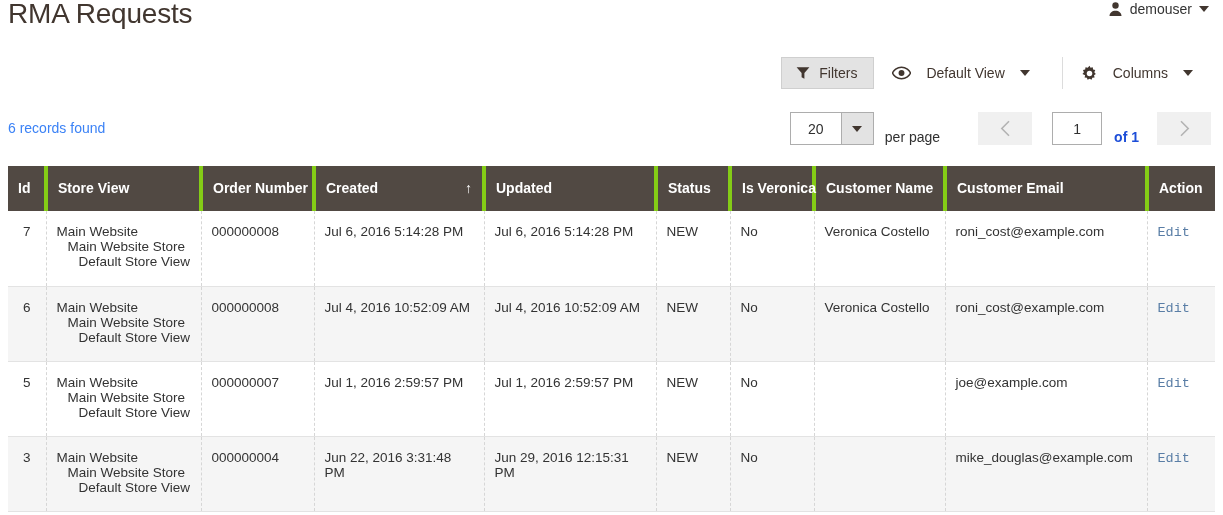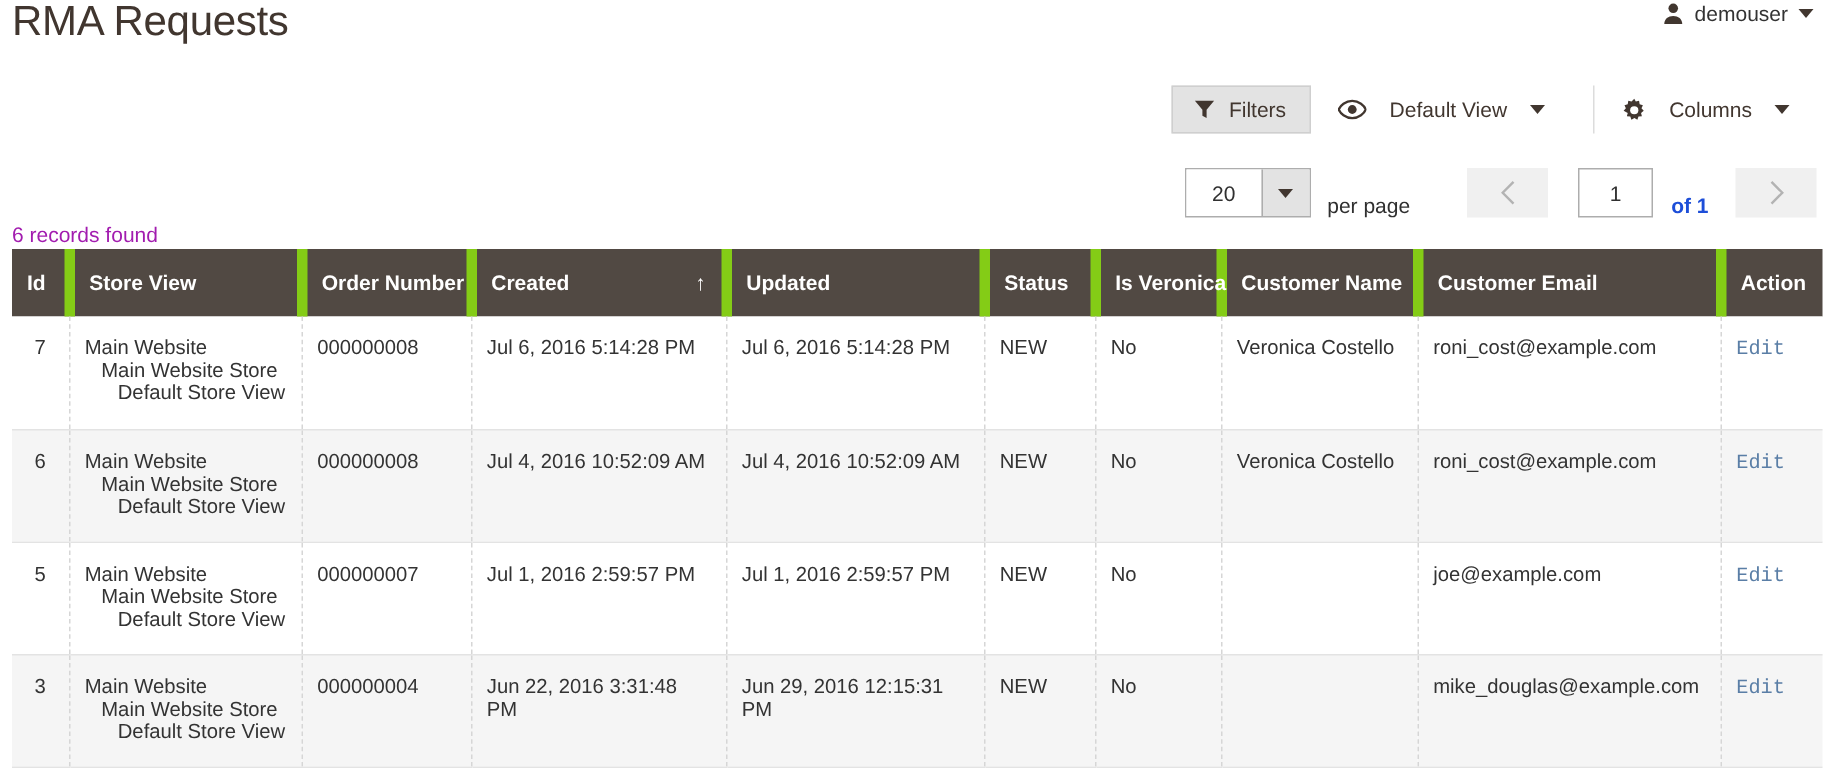--- a/index.html
+++ b/index.html
@@ -57,21 +57,21 @@
     color: #41362f; font-size: 14px; cursor: pointer;
   }
   .tool-group.with-divider { border-left: 1px solid #dcdcdc; margin-left: 14px; }
   .eye-icon { width: 19px; height: 14px; display: block; }
   .gear-icon { width: 17px; height: 17px; display: block; }
   .tool-label { color: #41362f; }
 
   
   .records-found {
     position: absolute; left: 8px; top: 120px;
-    font-size: 14px; color: #a21caf; margin-top: 28px;
+    font-size: 14px; color: #3b82f6;
   }
   .pager-row {
     position: absolute; top: 112px; right: 12px;
     display: flex; align-items: flex-end;
   }
   .perpage {
     display: flex; height: 33px; border: 1px solid #adadad; background: #fff;
     cursor: pointer;
   }
   .perpage-value {
@@ -111,21 +111,21 @@
     border-collapse: collapse; width: 1207px; table-layout: fixed;
     font-size: 13.5px;
   }
   table.grid thead th {
     background: #514943;
     color: #ffffff;
     font-size: 14px; font-weight: bold;
     text-align: left;
     padding: 12px 10px 13px 10px;
     height: 45px;
-    border-right: 7px solid #84cc16;
+    border-right: 4px solid #84cc16;
     vertical-align: middle;
     white-space: nowrap;
   }
   table.grid thead th:last-child { border-right: none; }
   th.sorted .th-inner { display: flex; align-items: center; justify-content: space-between; }
   .sort-arrow { font-size: 14px; color: #fff; margin-left: 8px; }
 
   table.grid tbody td {
     padding: 13px 10px 13px 10px;
     border-right: 1px dashed #d6d6d6;

